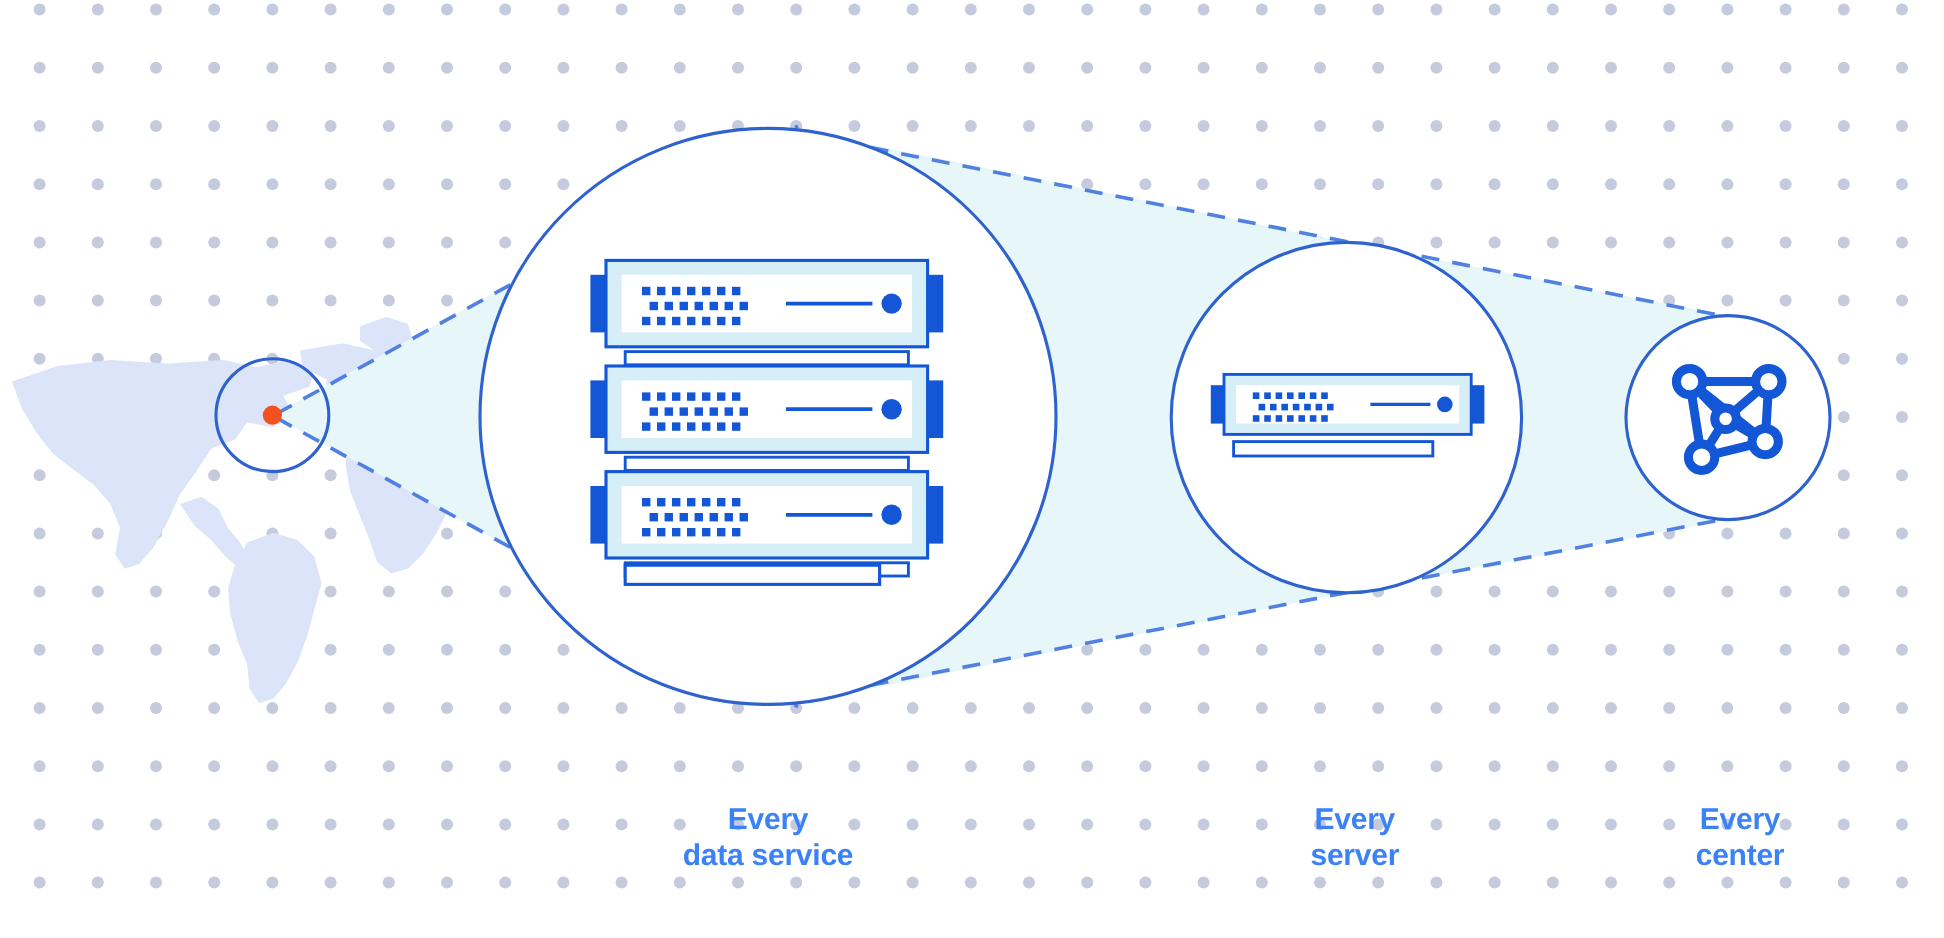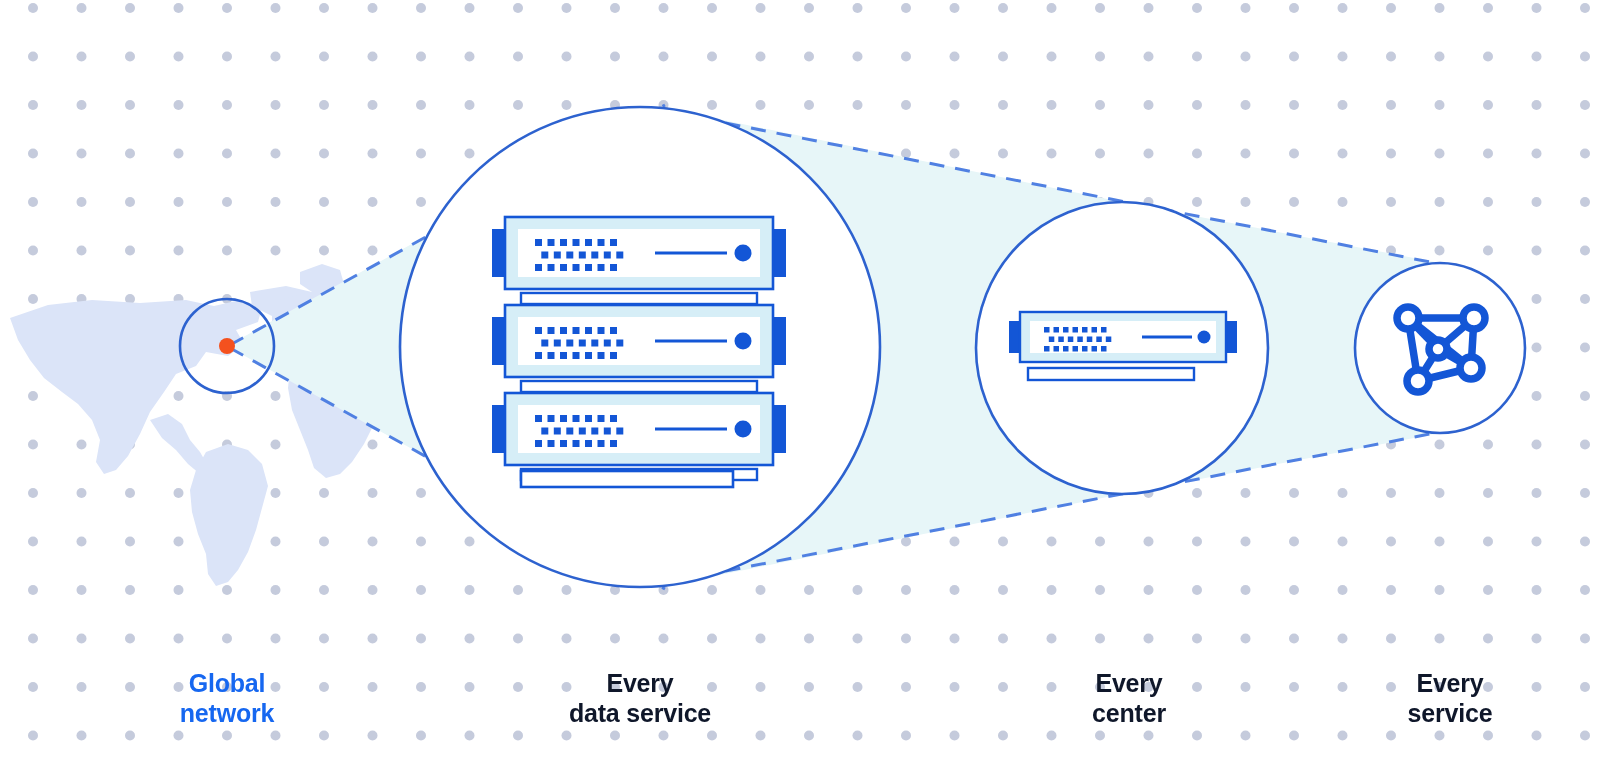--- a/index.html
+++ b/index.html
@@ -28,21 +28,21 @@
   }
   .label {
     position: absolute;
     text-align: center;
     font-size: 25px;
     line-height: 30px;
     font-weight: 700;
     white-space: pre;
     letter-spacing: -0.2px;
   }
-  .label.dark { color: #0f172a; }
+  .label.dark { color: #3b82f6; }
   .label.blue { color: #1667f0; }
 </style>
 </head>
 <body>
 
 <div id="stage">
 
   <svg class="layer" id="grid-layer" viewBox="0 0 1620 782">
       <circle cx="33.0" cy="8.0" r="5" fill="#c5cbdc"></circle>
       <circle cx="81.5" cy="8.0" r="5" fill="#c5cbdc"></circle>
@@ -805,21 +805,20 @@
       <g id="mesh-nodes" fill="#ffffff">
           <circle cx="-32" cy="-30" r="11"></circle>
           <circle cx="34" cy="-30" r="11"></circle>
           <circle cx="-2" cy="1" r="9"></circle>
           <circle cx="-22" cy="33" r="11"></circle>
           <circle cx="31" cy="20" r="11"></circle>
         </g>
     </g>
   </svg>
 
-  <div class="label blue" style="left:127px; top:668px; width:200px;"><span>Global</span><br><span>network</span></div>
 
   <div class="label dark" style="left:500px; top:668px; width:280px;"><span>Every</span><br><span>data service</span></div>
 
-  <div class="label dark" style="left:999px; top:668px; width:260px;"><span>Every</span><br><span>center</span></div>
-
-  <div class="label dark" style="left:1320px; top:668px; width:260px;"><span>Every</span><br><span>service</span></div>
+  <div class="label dark" style="left:999px; top:668px; width:260px;"><span>Every</span><br><span>server</span></div>
+
+  <div class="label dark" style="left:1320px; top:668px; width:260px;"><span>Every</span><br><span>center</span></div>
 
 </div>
 
 </body></html>

